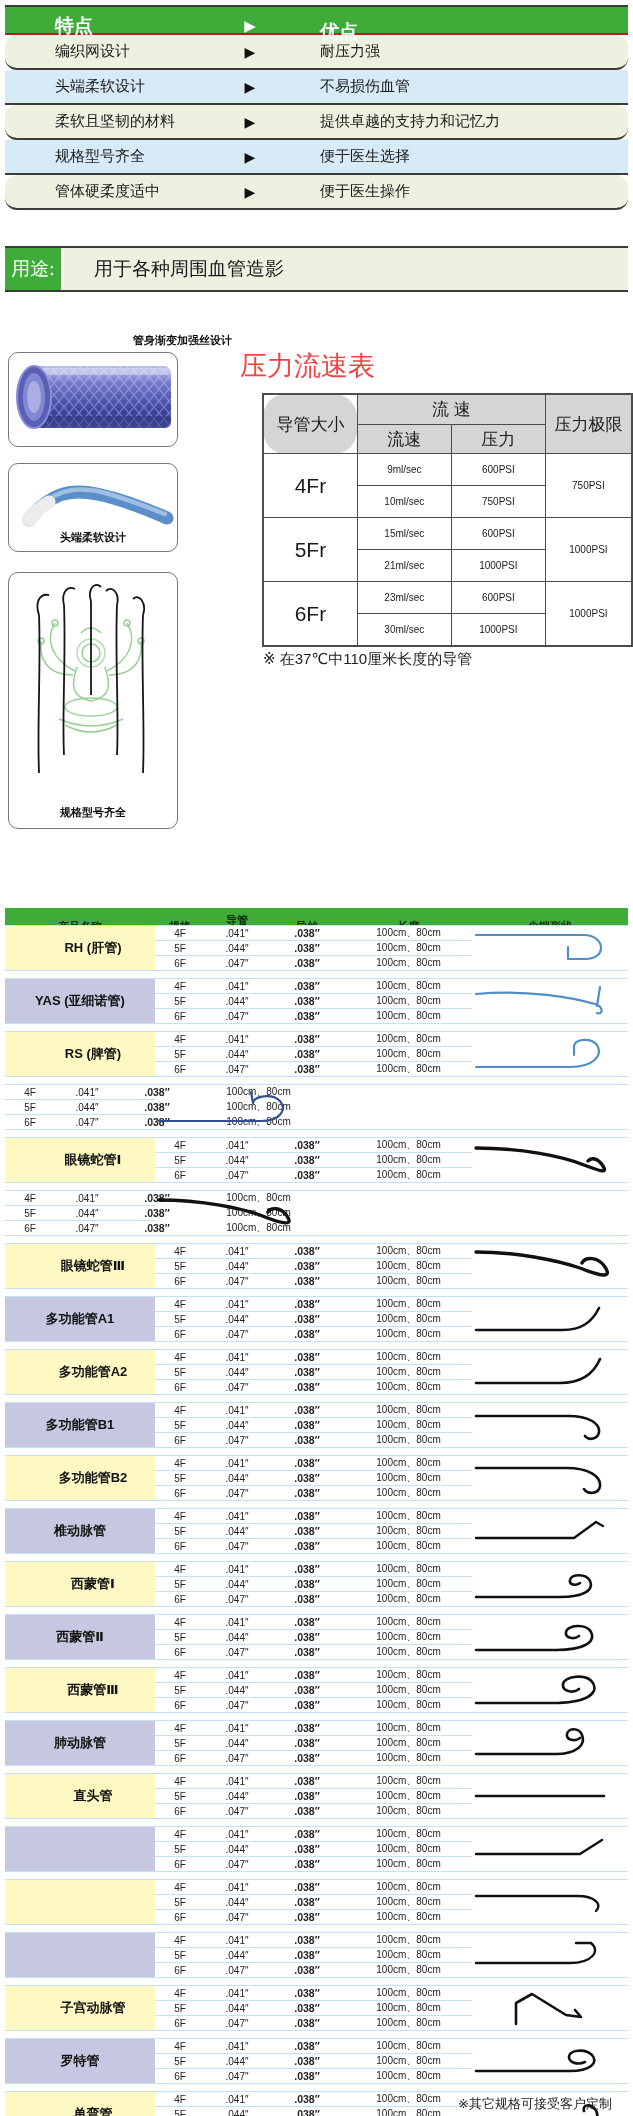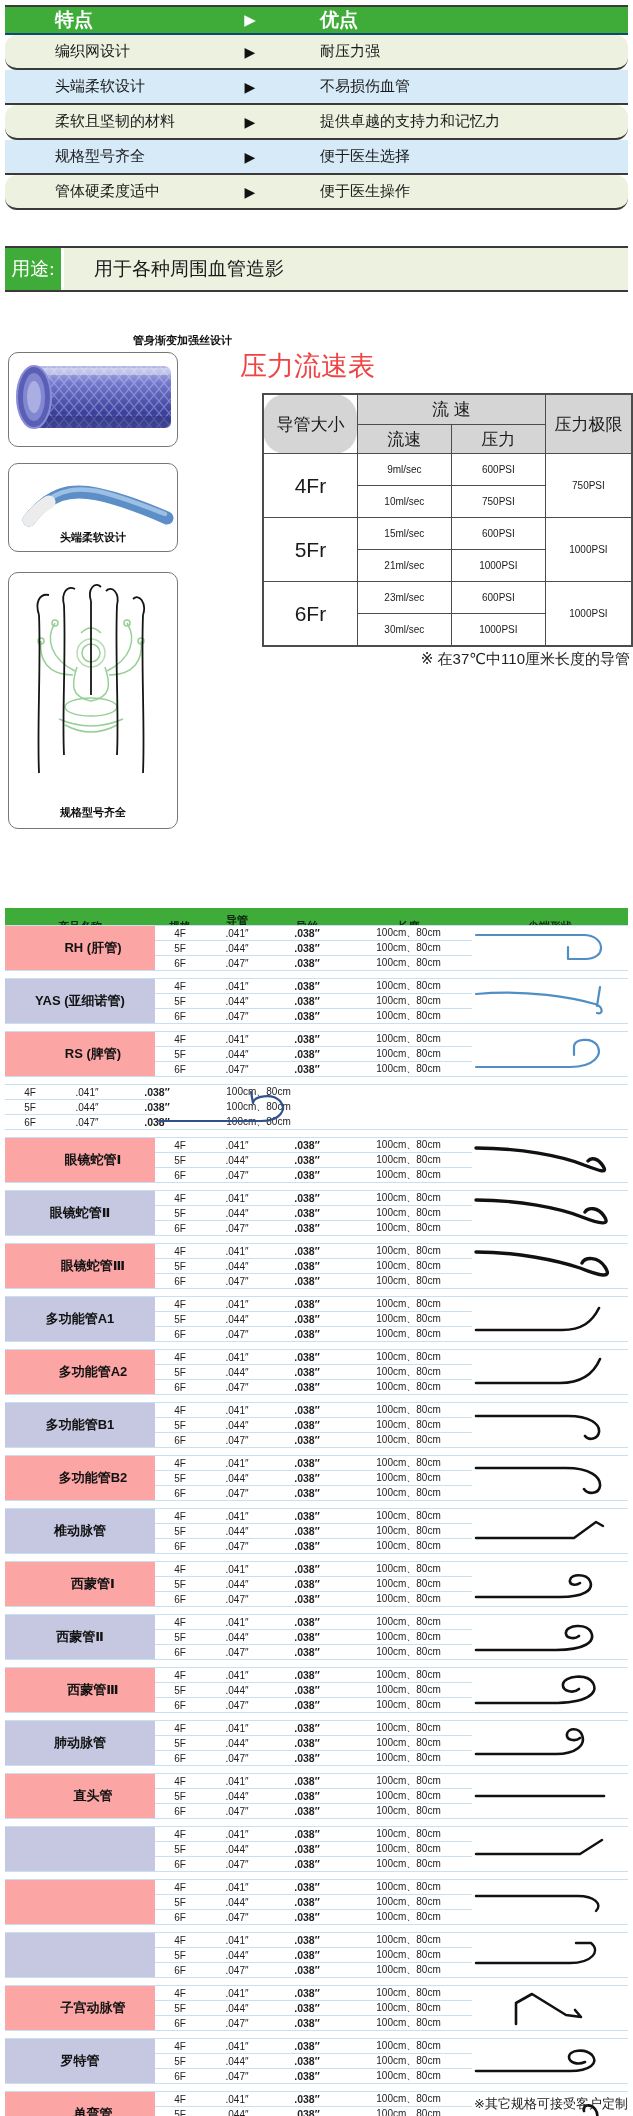--- a/index.html
+++ b/index.html
@@ -4,24 +4,24 @@
 <style>
   html,body{margin:0;padding:0;}
   body{
     width:633px;height:2116px;position:relative;background:#fff;
     font-family:"Liberation Sans","DejaVu Sans",sans-serif;color:#1a1a1a;
   }
   
   .features{position:absolute;left:5px;top:5px;width:623px;}
   .feat-header{display:grid;grid-template-columns:215px 60px 1fr;height:26px;
     background:#3fac39;color:#fff;font-size:19px;font-weight:bold;align-items:center;
-    border-top:2px solid #3a3a3a;border-bottom:2px solid #0c4a6e;}
+    border-top:2px solid #3a3a3a;border-bottom:2px solid #b91c1c;}
   .feat-header .lcell{padding-left:50px;}
   .feat-header .tri{color:#fff;text-align:center;font-size:15px;}
-  .feat-header .rcell{padding-left:40px;}
+  .feat-header .rcell{padding-left:40px;margin-top:12px;}
   .feat-row{display:grid;grid-template-columns:215px 60px 1fr;height:33px;
     align-items:center;font-size:15px;border-bottom:2px solid #3a3a3a;}
   .feat-row .lcell{padding-left:50px;}
   .feat-row .tri{color:#111;text-align:center;font-size:14px;}
   .feat-row .rcell{padding-left:40px;}
   .cream{background:#edf2e0;border-radius:12px;}
   .blue{background:#d7eaf8;}
   
   .usage{position:absolute;left:5px;top:246px;width:623px;height:42px;background:#edf2e0;
     border-top:2px solid #3a3a3a;border-bottom:2px solid #3a3a3a;display:flex;align-items:stretch;}
@@ -35,39 +35,39 @@
   #box3{left:8px;top:572px;width:168px;height:255px;}
   .boxlabel-in{position:absolute;left:0;right:0;text-align:center;font-size:11px;font-weight:bold;color:#111;}
   .braided-label{position:absolute;left:133px;top:333px;font-size:11px;font-weight:bold;color:#111;white-space:nowrap;}
   
   .ptitle{position:absolute;left:240px;top:348px;font-size:27px;color:#ef4444;}
   .ptable{position:absolute;left:262px;top:393px;border-collapse:collapse;table-layout:fixed;}
   .ptable td{border:1.5px solid #4c4c4c;text-align:center;font-size:10px;background:#fff;padding:0;}
   .ptable{border:2.5px solid #4c4c4c;}
   .ptable .hd{background:#d5d5d6;font-size:17px;}
   .ptable .sz{font-size:21px;}
-  .pfoot{position:absolute;left:263px;top:650px;width:367px;text-align:right;font-size:15px;color:#222;}
+  .pfoot{position:absolute;left:263px;top:650px;width:367px;font-size:15px;color:#222;}
   
   .prod-header{position:absolute;left:5px;top:908px;width:623px;height:36px;background:#3fac39;
     display:grid;grid-template-columns:150px 50px 64px 76px 127px 1fr;align-items:center;}
   .prod-header .hcell{text-align:center;font-size:11px;font-weight:bold;color:#0d290d;white-space:pre-line;line-height:12px;}
   .prod-blocks{position:absolute;left:5px;top:925px;width:623px;}
   .pblock{display:grid;grid-template-columns:150px 317px 156px;height:44px;margin-bottom:7px;
     border-top:1px solid #c7e0f2;border-bottom:1px solid #c7e0f2;background:#fff;}
   .pname{display:flex;align-items:center;justify-content:center;font-size:13px;font-weight:bold;color:#111;}
-  .pname.g{background:#fca5a5;padding-left:26px;}
+  .pname.g{background:#fef9c3;padding-left:26px;}
   .pname.p{background:#c5c8e0;}
   .smid{display:flex;flex-direction:column;}
   .srow{display:grid;grid-template-columns:50px 64px 76px 127px;height:14px;border-bottom:1px solid #c7e0f2;}
   .srow:last-child{border-bottom:none;height:13px;}
   .srow span{display:flex;align-items:center;justify-content:center;font-size:10px;color:#222;}
   .srow .wire{font-weight:bold;font-size:10.5px;}
   .shapecell{display:flex;align-items:center;}
   
-  .prod-foot{position:absolute;right:5px;top:2095px;font-size:13px;color:#222;}
+  .prod-foot{position:absolute;right:21px;top:2095px;font-size:13px;color:#222;}
 </style>
 </head>
 <body>
 
 <div class="features">
   <div class="feat-header">
     <div class="lcell">特点</div>
     <div class="tri">▶</div>
     <div class="rcell">优点</div>
   </div>
@@ -358,21 +358,20 @@
           <span>100cm、80cm</span>
         </div>
       </div>
       <div class="shapecell">
         <svg viewBox="0 0 150 40" width="150" height="40">
           <path d="M4 8 C48 8 90 16 112 25 C128 31 136 34 131 26 C126 18 119 17 116 21" stroke="#111" stroke-width="3.4" fill="none" stroke-linecap="round" stroke-linejoin="round"></path>
         </svg>
       </div>
     </div>
     <div class="pblock">
-      <div class="pname p">眼镜蛇管Ⅱ</div>
       <div class="smid">
         <div class="srow">
           <span>4F</span>
           <span>.041″</span>
           <span class="wire">.038″</span>
           <span>100cm、80cm</span>
         </div>
         <div class="srow">
           <span>5F</span>
           <span>.044″</span>

